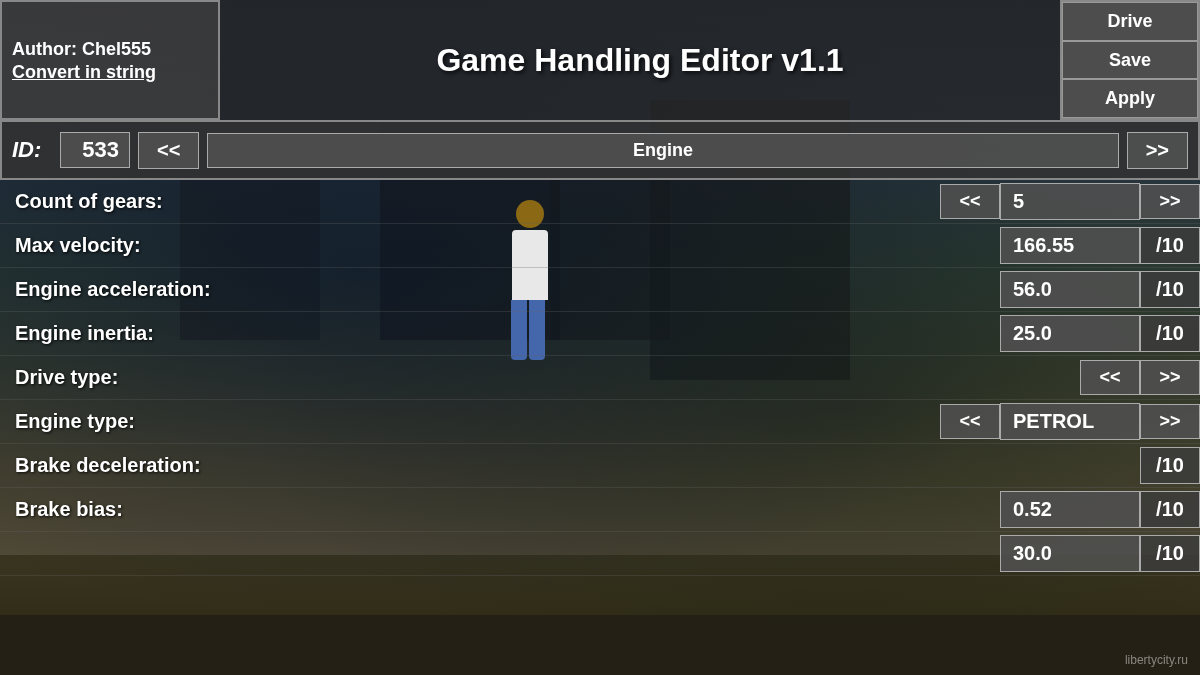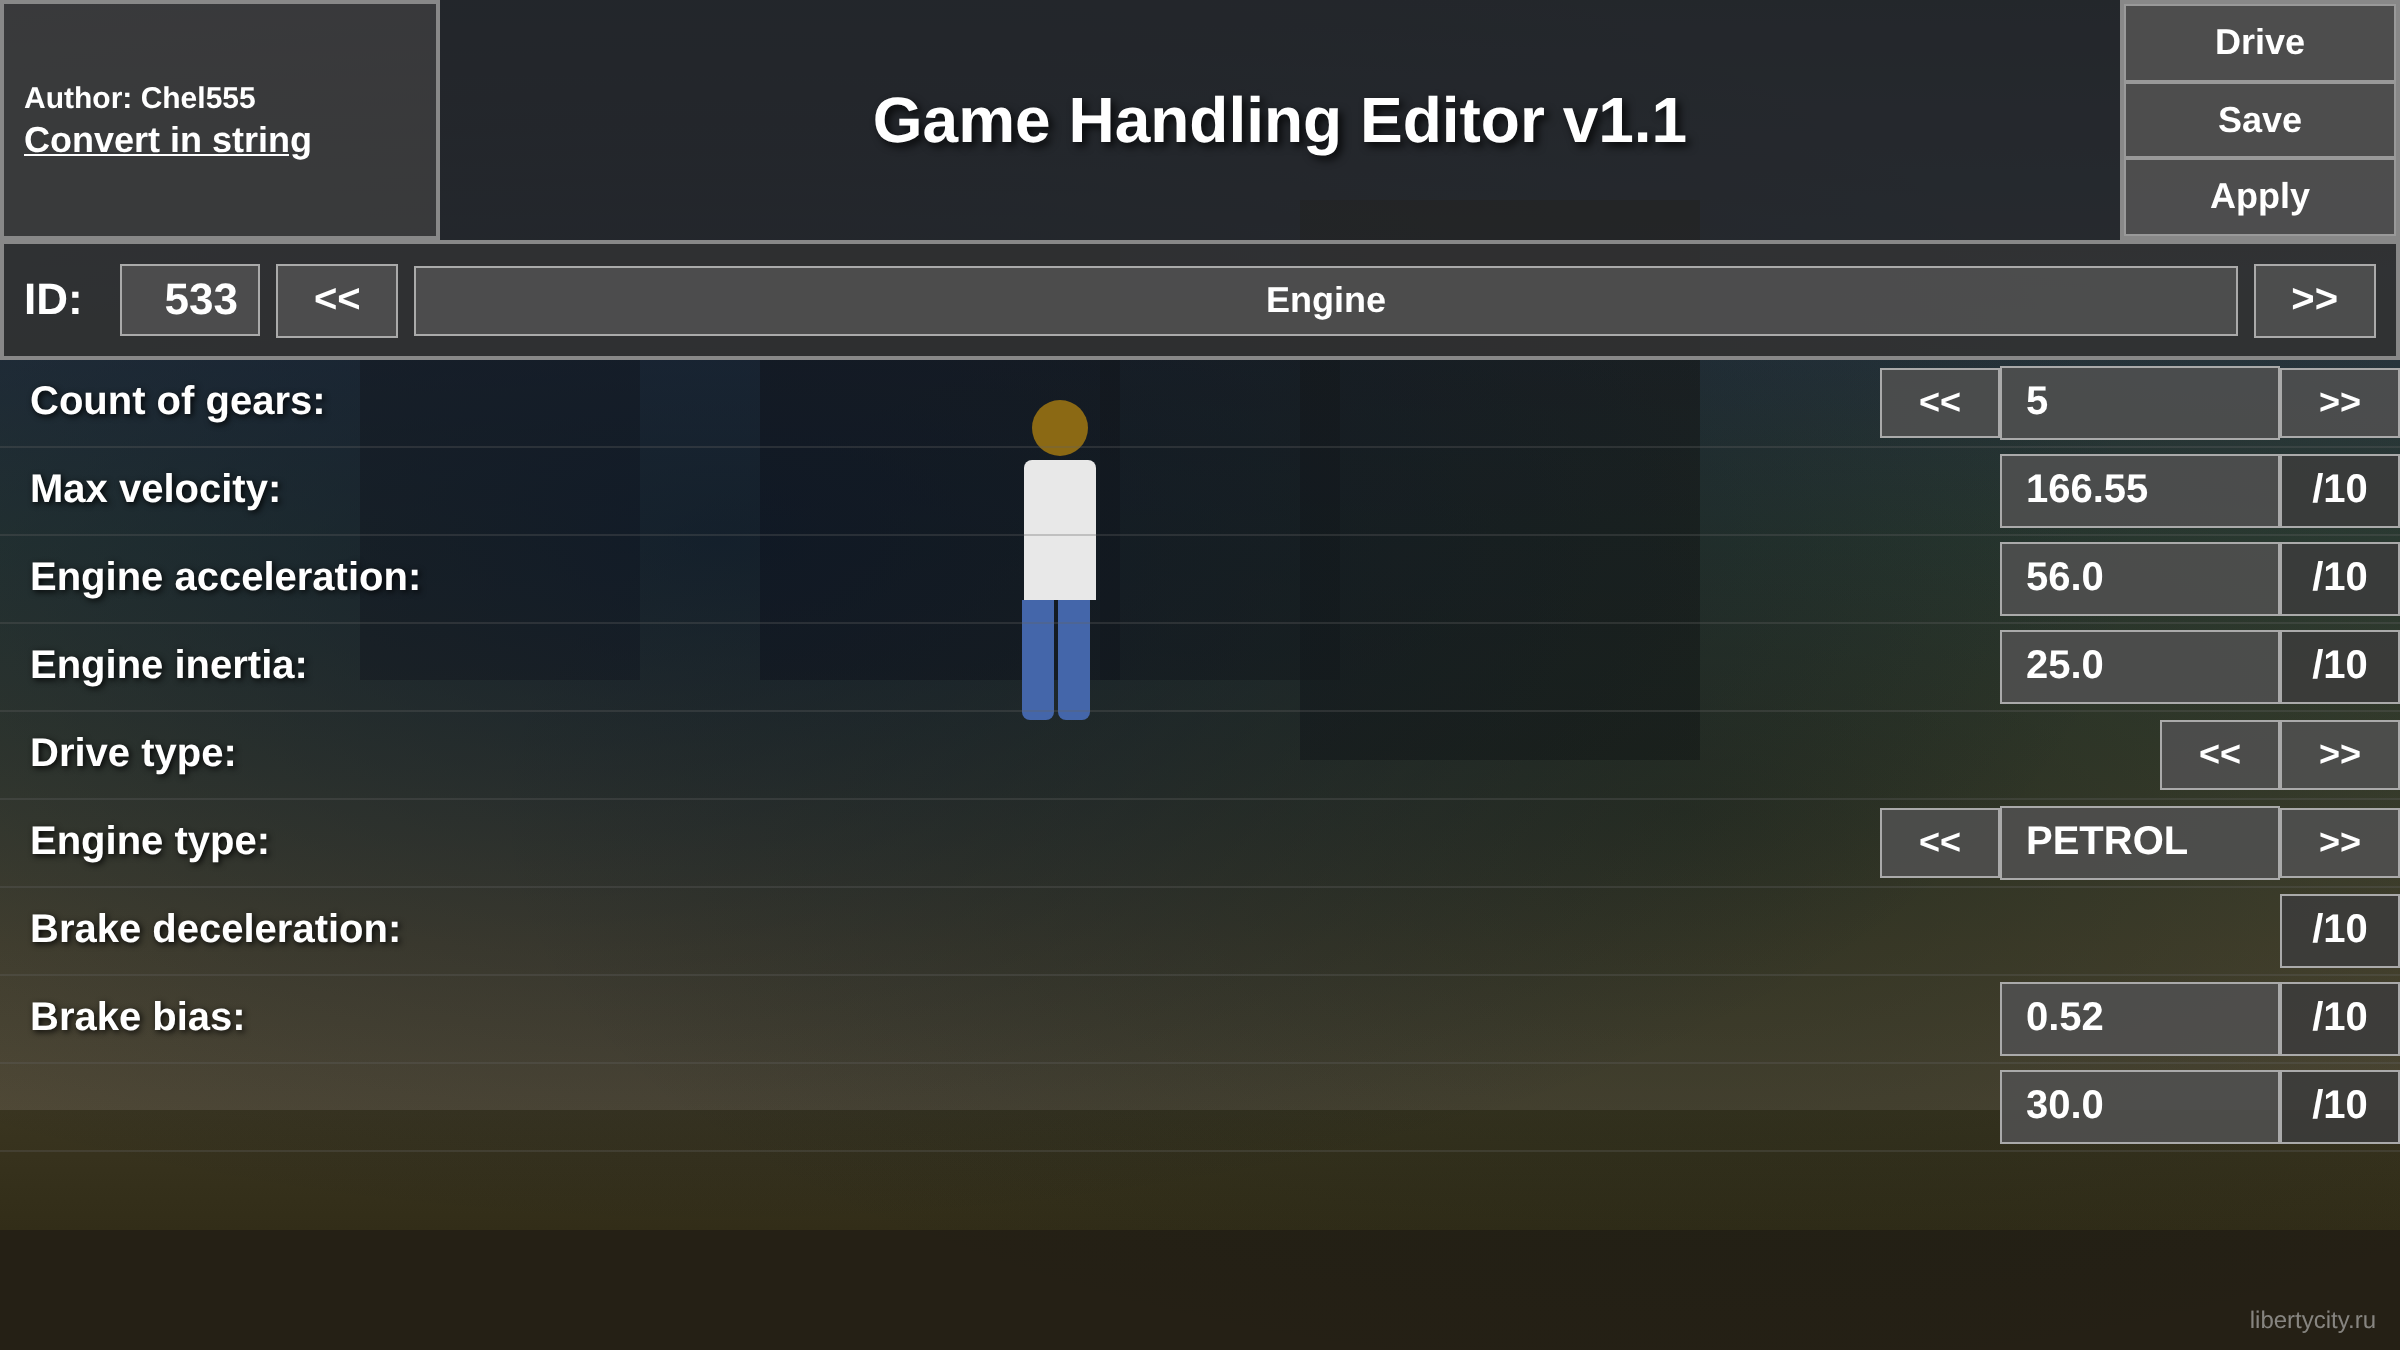--- a/index.html
+++ b/index.html
@@ -74,21 +74,21 @@
       border: 2px solid #888;
       min-width: 220px;
       display: flex;
       flex-direction: column;
       justify-content: center;
       padding: 6px 10px;
     }
 
     #author-text {
       color: white;
-      font-size: 15px;
+      font-size: 18px;
       font-weight: bold;
       line-height: 1.4;
     }
 
     #convert-text {
       color: white;
       font-size: 18px;
       font-weight: bold;
       text-decoration: underline;
       cursor: pointer;
@@ -140,20 +140,21 @@
       border: 2px solid #888;
       padding: 0 10px;
       gap: 8px;
     }
 
     #id-label {
       color: white;
       font-size: 22px;
       font-weight: bold;
       min-width: 40px;
+      font-style: italic;
     }
 
     #id-value {
       background: rgba(80,80,80,0.9);
       border: 1px solid #aaa;
       color: white;
       font-size: 22px;
       font-weight: bold;
       padding: 4px 10px;
       min-width: 70px;

